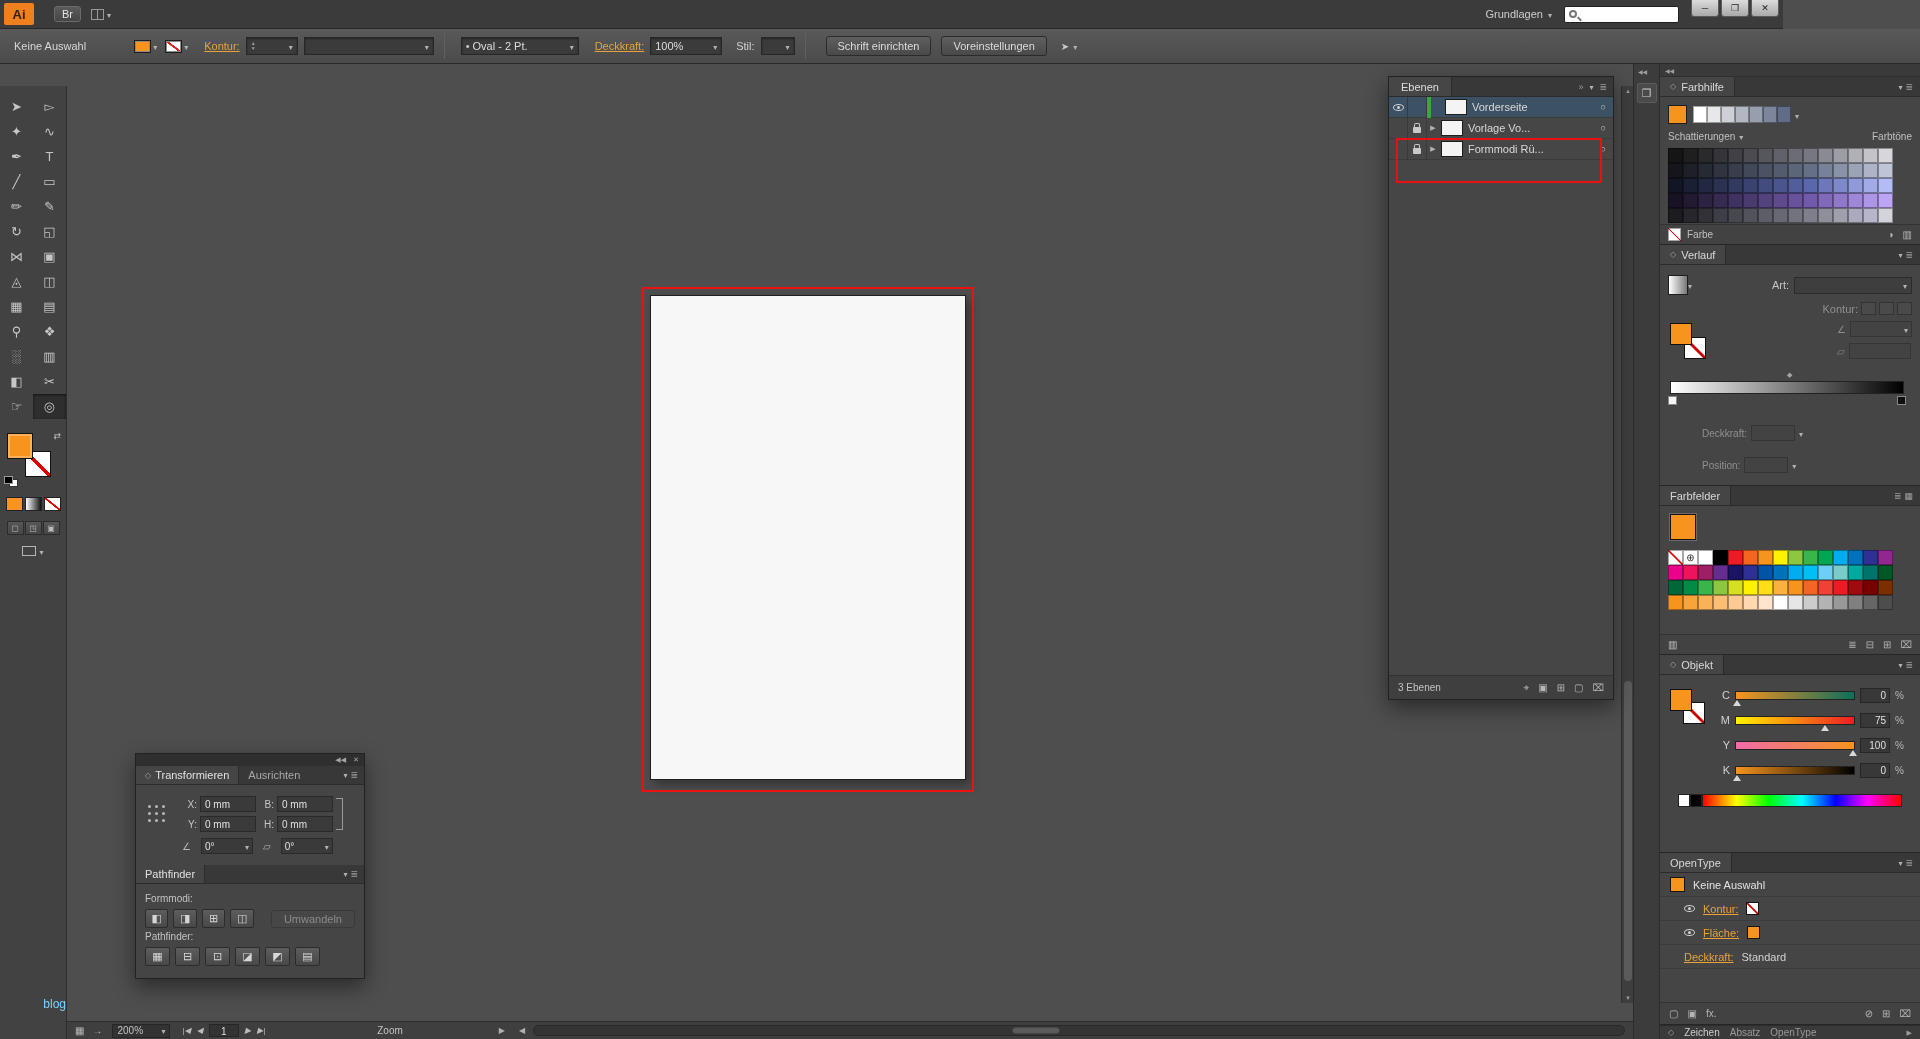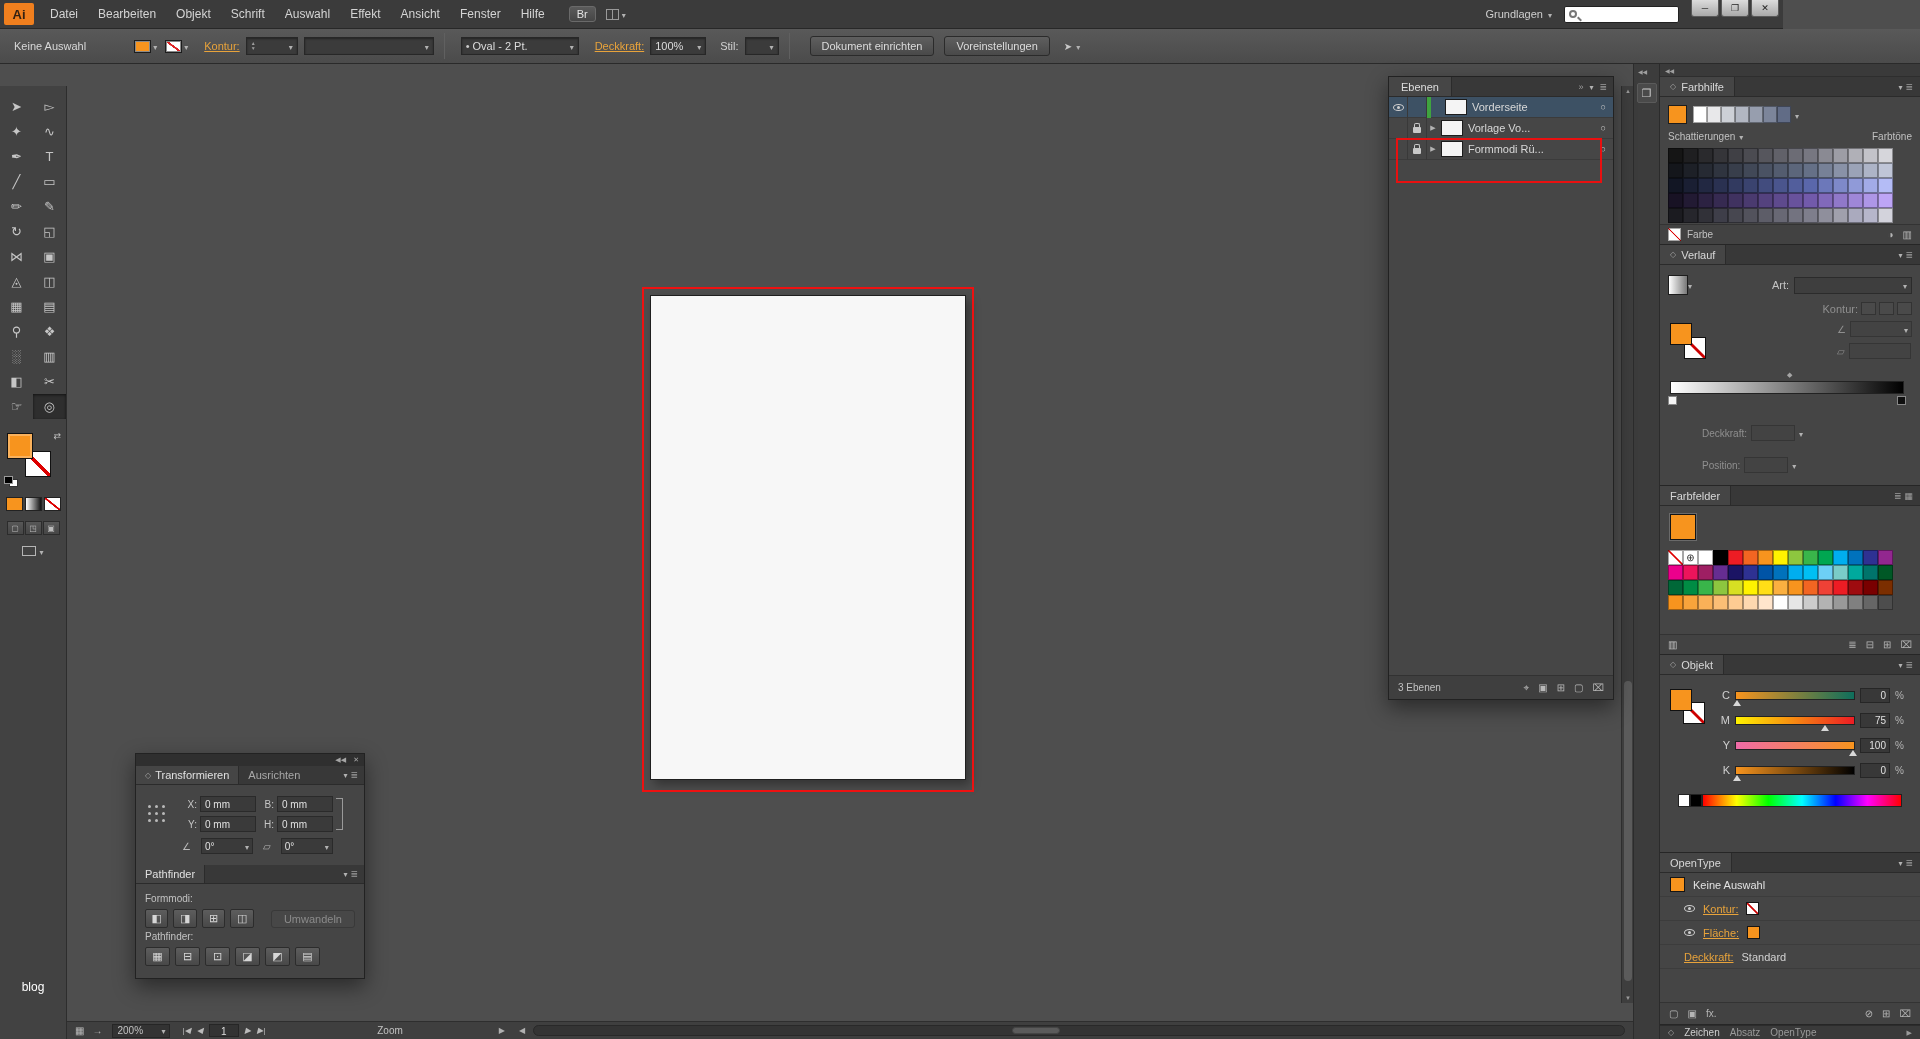--- a/index.html
+++ b/index.html
@@ -27,21 +27,21 @@
 .controlbar{position:absolute;left:0;top:29px;width:1920px;height:35px;background:linear-gradient(#595959,#4b4b4b);border-bottom:1px solid #2a2a2a;display:flex;align-items:center}
 .cb-status{margin-left:14px;color:#d8d8d8}
 .cb-sw{width:17px;height:13px;border:1px solid #1d1d1d;box-shadow:inset 0 0 0 1px #8a8a8a;display:inline-block}
 .cb-fill{background:#F7941E;margin-left:48px}
 .cb-stroke{background:#fff;background-image:linear-gradient(to top right,transparent 44%,#d22 45%,#d22 55%,transparent 56%);margin-left:8px}
 .cb-caret{margin-left:2px}
 .cb-link{color:#E8A33B;text-decoration:underline;margin-left:16px}
 .cb-plain{color:#d2d2d2;margin-left:14px}
 .field,.dd{height:18px;background:#3b3b3b;border:1px solid #272727;box-shadow:inset 0 1px 2px rgba(0,0,0,.4);display:inline-flex;align-items:center;padding:0 4px;gap:3px;color:#ddd;margin-left:6px;font-size:11px}
 .field .caret,.dd .caret{margin-left:auto}
-.w34{width:34px}.w52{width:52px}.w56{width:56px}.w118{width:118px}.w130{width:130px}
+.w34{width:34px}.w52{width:52px}.w56{width:72px}.w118{width:118px}.w130{width:130px}
 .stepper{display:inline-flex;flex-direction:column;font-size:5px;line-height:5px;color:#9f9f9f}
 .vsep{width:1px;height:26px;background:#2e2e2e;border-right:1px solid #606060;margin:0 10px}
 .cb-btn{margin-left:10px;padding:3px 11px;background:linear-gradient(#5f5f5f,#494949);border:1px solid #2b2b2b;border-radius:3px;color:#dcdcdc;font-size:11px;font-family:inherit}
 .cb-ptr{margin-left:14px;color:#c9c9c9;display:flex;gap:4px;align-items:center;font-size:10px}
 .dot{font-style:normal;color:#ccc}
 
 
 .tabbar{position:absolute;left:0;top:64px;width:1659px;height:22px;background:#3a3a3a;border-bottom:1px solid #2a2a2a;display:flex}
 .tb-left{width:67px;display:flex;align-items:center;padding-left:5px;font-size:6px;color:#9f9f9f;border-right:1px solid #303030}
 .doctab{margin-left:12px;display:flex;align-items:center;gap:14px;padding:0 12px;background:#4d4d4d;border-left:1px solid #2a2a2a;border-right:1px solid #2a2a2a;color:#dcdcdc;font-size:11px}
@@ -61,21 +61,21 @@
 .fs-mini::after{content:"";position:absolute;left:0;top:0;width:7px;height:6px;background:#000;border:1px solid #999}
 .paintrow{display:flex;gap:2px;justify-content:center;margin-top:6px}
 .pr{width:17px;height:14px;border:1px solid #222}
 .pr-color{background:#F7941E}
 .pr-grad{background:linear-gradient(90deg,#fff,#111)}
 .pr-none{background:#fff;background-image:linear-gradient(to top right,transparent 44%,#d00 46%,#d00 54%,transparent 56%)}
 .drawmodes{display:flex;justify-content:center;gap:1px;margin-top:10px}
 .dm{width:17px;height:14px;background:linear-gradient(#575757,#464646);border:1px solid #2c2c2c;color:#bbb;font-size:8px;display:flex;align-items:center;justify-content:center}
 .screenmode{display:flex;justify-content:center;align-items:center;gap:3px;margin-top:10px}
 .sm-ic{width:14px;height:10px;border:1px solid #b5b5b5}
-.blog{margin-top:auto;margin-bottom:45px;text-align:center;color:#ffffff;font-size:12px}
+.blog{margin-top:auto;margin-bottom:28px;text-align:right;color:#7dd3fc;font-size:12px}
 
 
 .canvas{position:absolute;left:67px;top:86px;width:1566px;height:935px;background:#4e4e4e;overflow:hidden}
 .artboard{position:absolute;left:583px;top:209px;width:316px;height:485px;background:#f7f7f7;border:1px solid #1f1f1f;box-shadow:4px 5px 10px rgba(0,0,0,.35)}
 .redrect{position:absolute;left:575px;top:201px;width:332px;height:505px;border:2px solid #EE1111;pointer-events:none}
 
 
 .statusbar{position:absolute;left:67px;bottom:0;width:1566px;height:18px;background:#3f3f3f;border-top:1px solid #2e2e2e;display:flex;align-items:center;font-size:10px;color:#c2c2c2;z-index:5}
 .st-ic{margin-left:8px;font-size:10px;color:#b8b8b8}
 .st-zoom{margin-left:10px;width:58px;height:14px;background:#333;border:1px solid #262626;display:flex;align-items:center;padding:0 4px;gap:4px}
@@ -232,31 +232,20 @@
 .umw{margin-left:12px;padding:2px 12px;background:#474747;border:1px solid #393939;border-radius:3px;color:#8b8b8b;font-size:11px;font-family:inherit}
 .contents{display:contents}
 </style>
 </head>
 <body>
 
 <div id="app">
 
   <div class="menubar">
     <div class="ai-logo">Ai</div>
-    <nav class="menus">
-        <span class="menu-item">Datei</span>
-        <span class="menu-item">Bearbeiten</span>
-        <span class="menu-item">Objekt</span>
-        <span class="menu-item">Schrift</span>
-        <span class="menu-item">Auswahl</span>
-        <span class="menu-item">Effekt</span>
-        <span class="menu-item">Ansicht</span>
-        <span class="menu-item">Fenster</span>
-        <span class="menu-item">Hilfe</span>
-      </nav>
     <div class="br-btn">Br</div>
     <div class="ws-grid">
         <span class="wsg"></span>
         <span class="caret"></span>
       </div>
     <div class="mb-right">
       <div class="workspace">
           <span>Grundlagen</span>
           <span class="caret"></span>
         </div>
@@ -297,21 +286,21 @@
     <span class="cb-link">Deckkraft:</span>
     <span class="field w56">
         <span>100%</span>
         <span class="caret"></span>
       </span>
     <span class="cb-plain">Stil:</span>
     <span class="dd w34">
         <span class="caret"></span>
       </span>
     <span class="vsep"></span>
-    <button class="cb-btn">Dokument einrichten</button>
+    <button class="cb-btn">Schrift einrichten</button>
     <button class="cb-btn">Voreinstellungen</button>
     <span class="cb-ptr">
         <span>➤</span>
         <span class="caret"></span>
       </span>
   </div>
 
 
   <div class="toolbar">
     <div class="tools">

